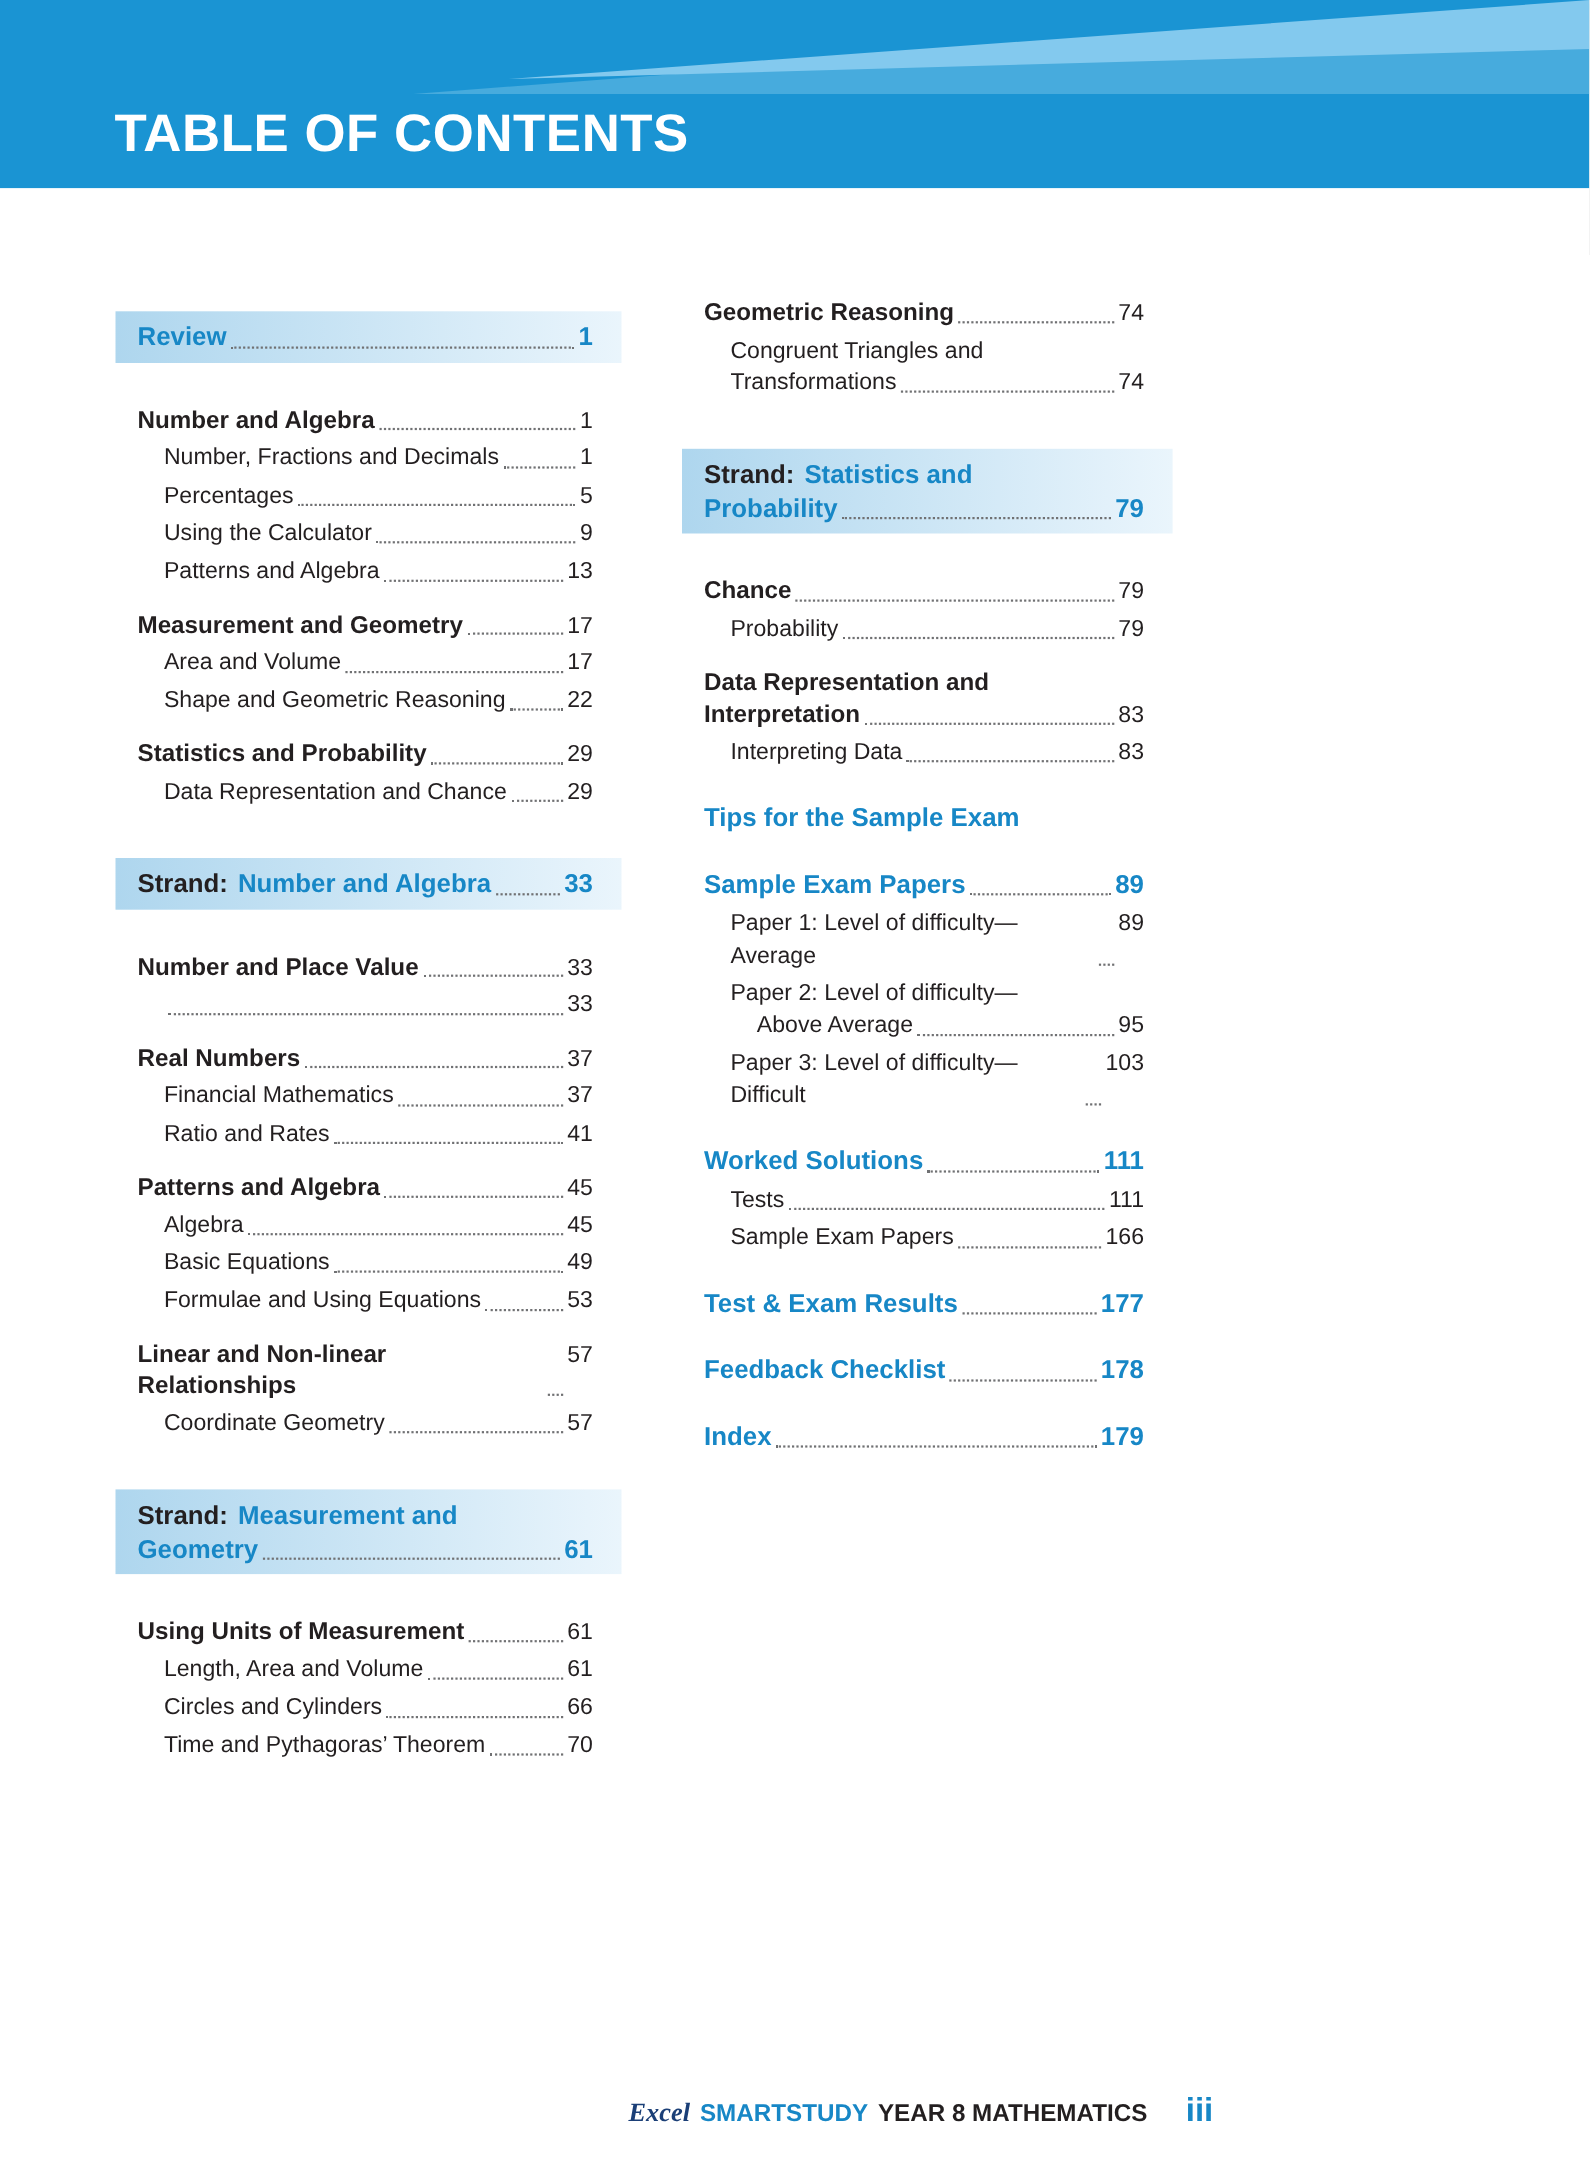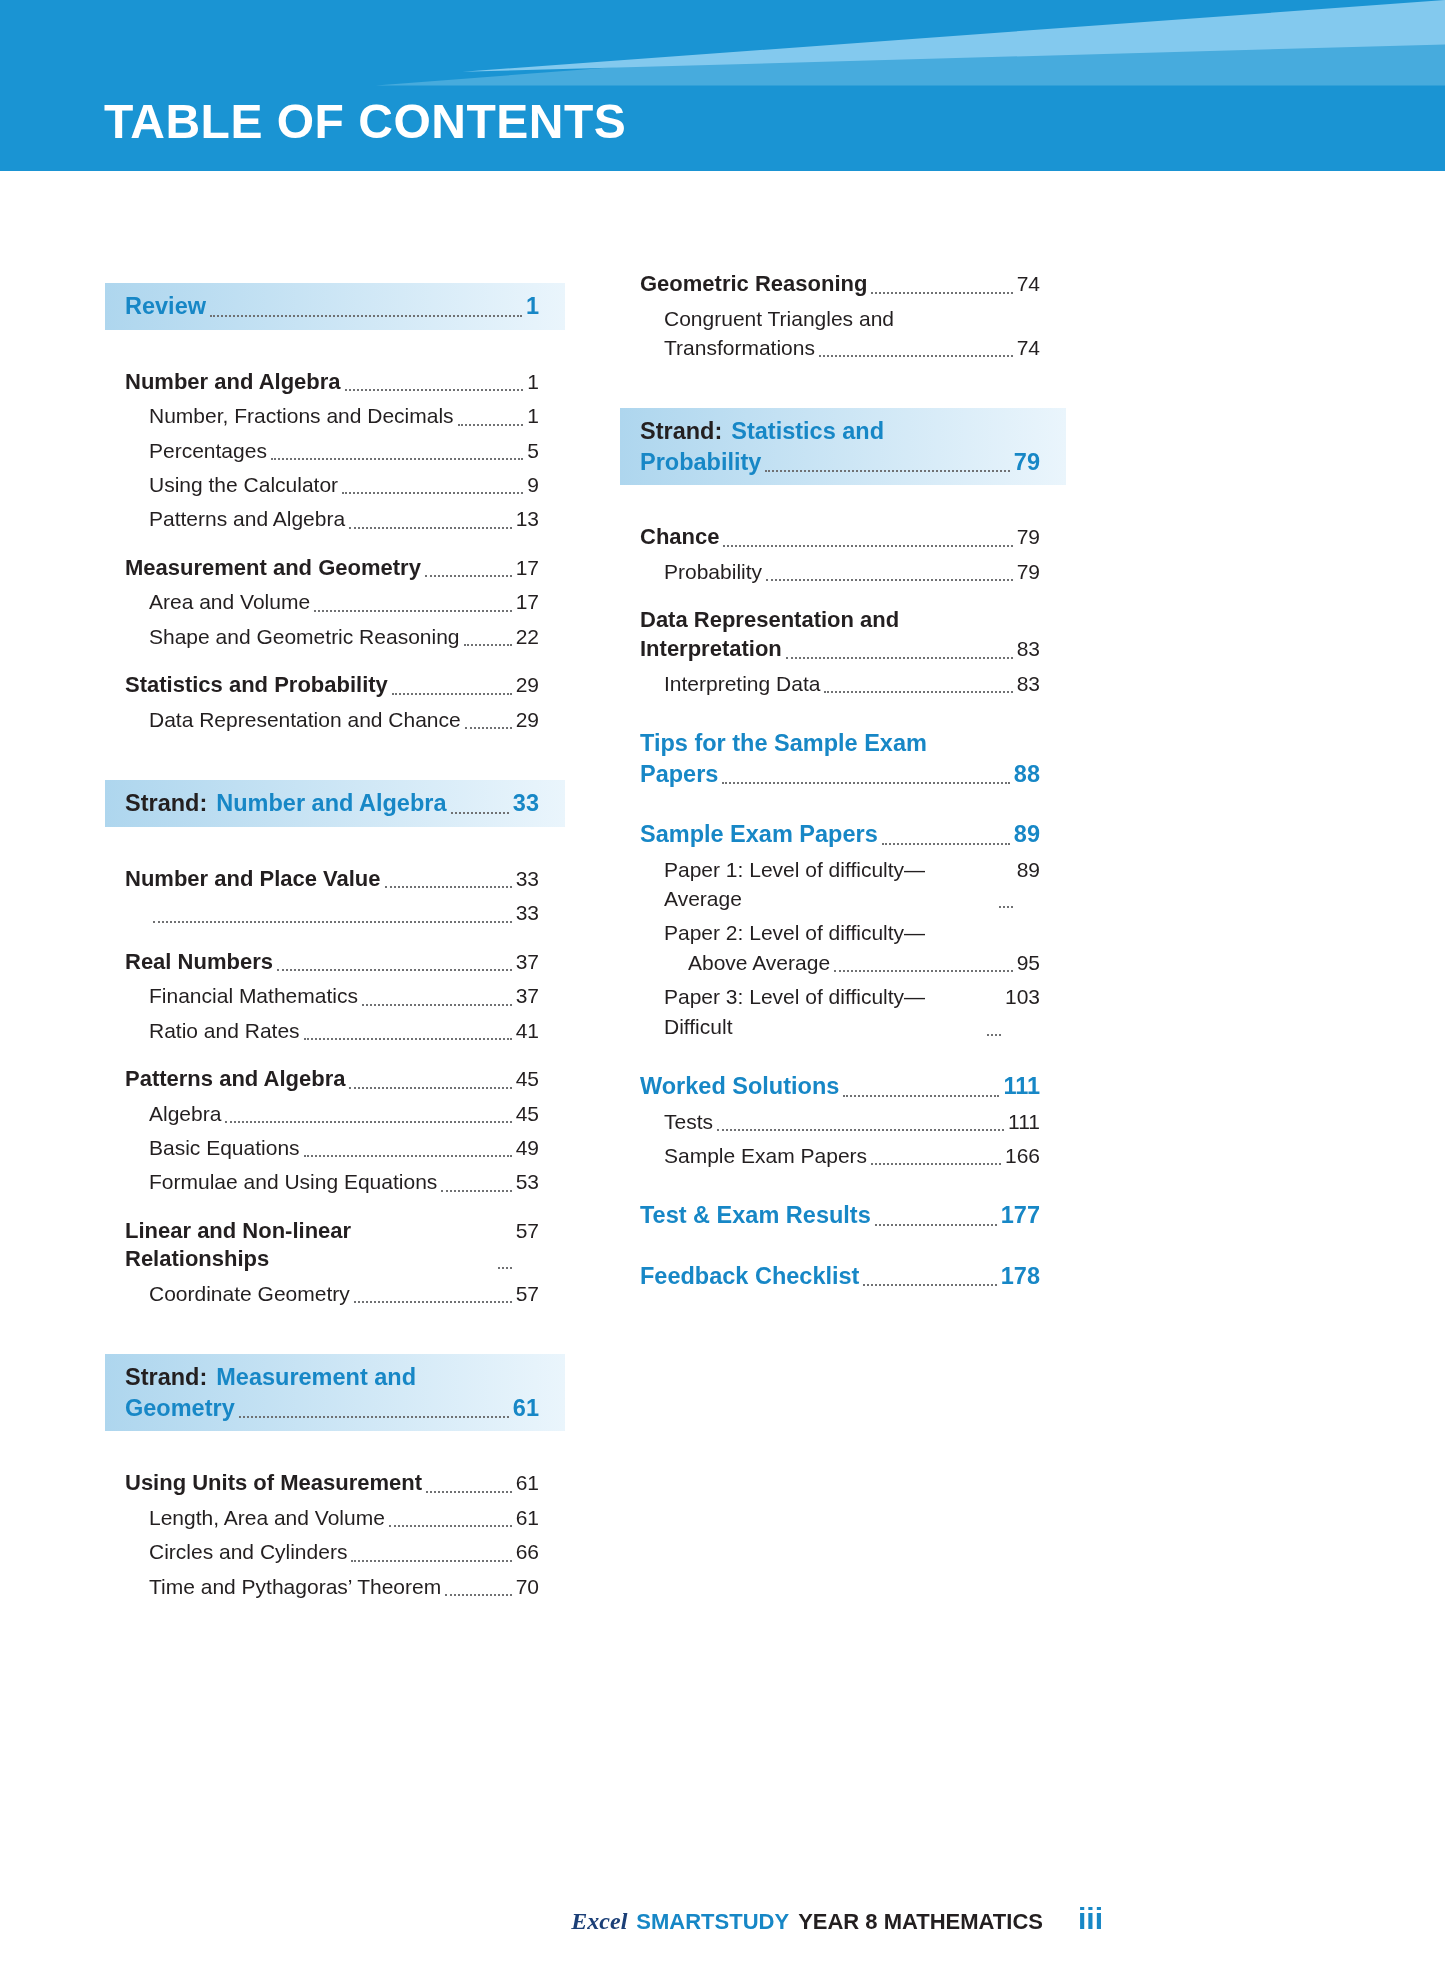--- a/index.html
+++ b/index.html
@@ -386,25 +386,20 @@
         <div class="line leader">
           <span class="label">Interpreting Data</span>
           <span class="dots"></span>
           <span class="pg">83</span>
         </div>
       </div>
       <div class="entry blue">
         <div class="line">
           <span class="label">Tips for the Sample Exam</span>
         </div>
-        <div class="line leader">
-          <span class="label">Papers</span>
-          <span class="dots"></span>
-          <span class="pg pg-blue">88</span>
-        </div>
       </div>
       <div class="entry blue">
         <div class="line leader">
           <span class="label">Sample Exam Papers</span>
           <span class="dots"></span>
           <span class="pg pg-blue">89</span>
         </div>
       </div>
       <div class="entry sub">
         <div class="line leader">
@@ -456,20 +451,27 @@
           <span class="label">Test &amp; Exam Results</span>
           <span class="dots"></span>
           <span class="pg pg-blue">177</span>
         </div>
       </div>
       <div class="entry blue">
         <div class="line leader">
           <span class="label">Feedback Checklist</span>
           <span class="dots"></span>
           <span class="pg pg-blue">178</span>
+        </div>
+      </div>
+      <div class="entry blue">
+        <div class="line leader">
+          <span class="label">Index</span>
+          <span class="dots"></span>
+          <span class="pg pg-blue">179</span>
         </div>
       </div>
     </section>
 
   <footer class="footer">
     <span class="f-excel">Excel</span>
     <span class="f-smart">SMARTSTUDY</span>
     <span class="f-series">YEAR 8 MATHEMATICS</span>
     <span class="f-page">iii</span>
   </footer>

